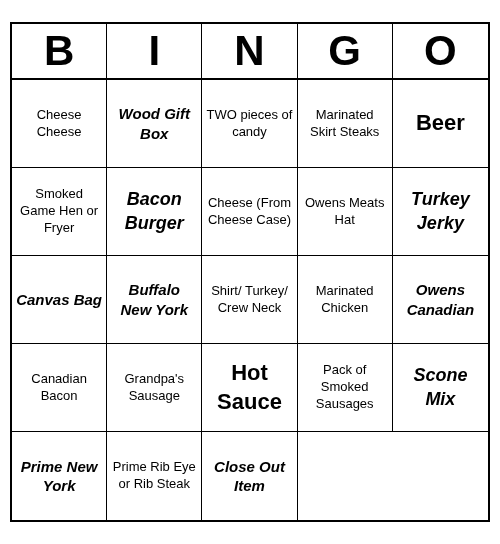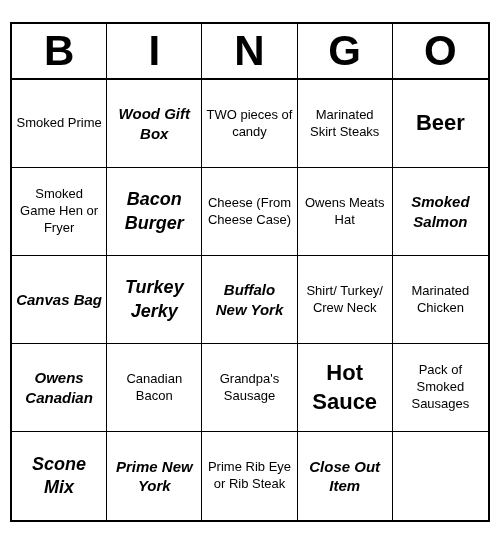--- a/index.html
+++ b/index.html
@@ -92,32 +92,31 @@
 
 <div class="bingo-card">
   <div class="bingo-header">
   <div class="bingo-header-cell">B</div>
       <div class="bingo-header-cell">I</div>
       <div class="bingo-header-cell">N</div>
       <div class="bingo-header-cell">G</div>
       <div class="bingo-header-cell">O</div>
     </div>
   <div class="bingo-grid">
-  <div class="bingo-cell">Smoked Prime</div>
+  <div class="bingo-cell">Cheese Cheese</div>
       <div class="bingo-cell bold-text">Wood Gift Box</div>
       <div class="bingo-cell">TWO pieces of candy</div>
       <div class="bingo-cell">Marinated Skirt Steaks</div>
       <div class="bingo-cell large-text">Beer</div>
       <div class="bingo-cell">Smoked Game Hen or Fryer</div>
       <div class="bingo-cell medium-text">Bacon Burger</div>
       <div class="bingo-cell">Cheese (From Cheese Case)</div>
       <div class="bingo-cell">Owens Meats Hat</div>
-      <div class="bingo-cell bold-text">Smoked Salmon</div>
+      <div class="bingo-cell medium-text">Turkey Jerky</div>
       <div class="bingo-cell bold-text">Canvas Bag</div>
-      <div class="bingo-cell medium-text">Turkey Jerky</div>
       <div class="bingo-cell bold-text">Buffalo New York</div>
       <div class="bingo-cell">Shirt/ Turkey/ Crew Neck</div>
       <div class="bingo-cell">Marinated Chicken</div>
       <div class="bingo-cell bold-text">Owens Canadian</div>
       <div class="bingo-cell">Canadian Bacon</div>
       <div class="bingo-cell">Grandpa's Sausage</div>
       <div class="bingo-cell large-text">Hot Sauce</div>
       <div class="bingo-cell">Pack of Smoked Sausages</div>
       <div class="bingo-cell medium-text">Scone Mix</div>
       <div class="bingo-cell bold-text">Prime New York</div>

